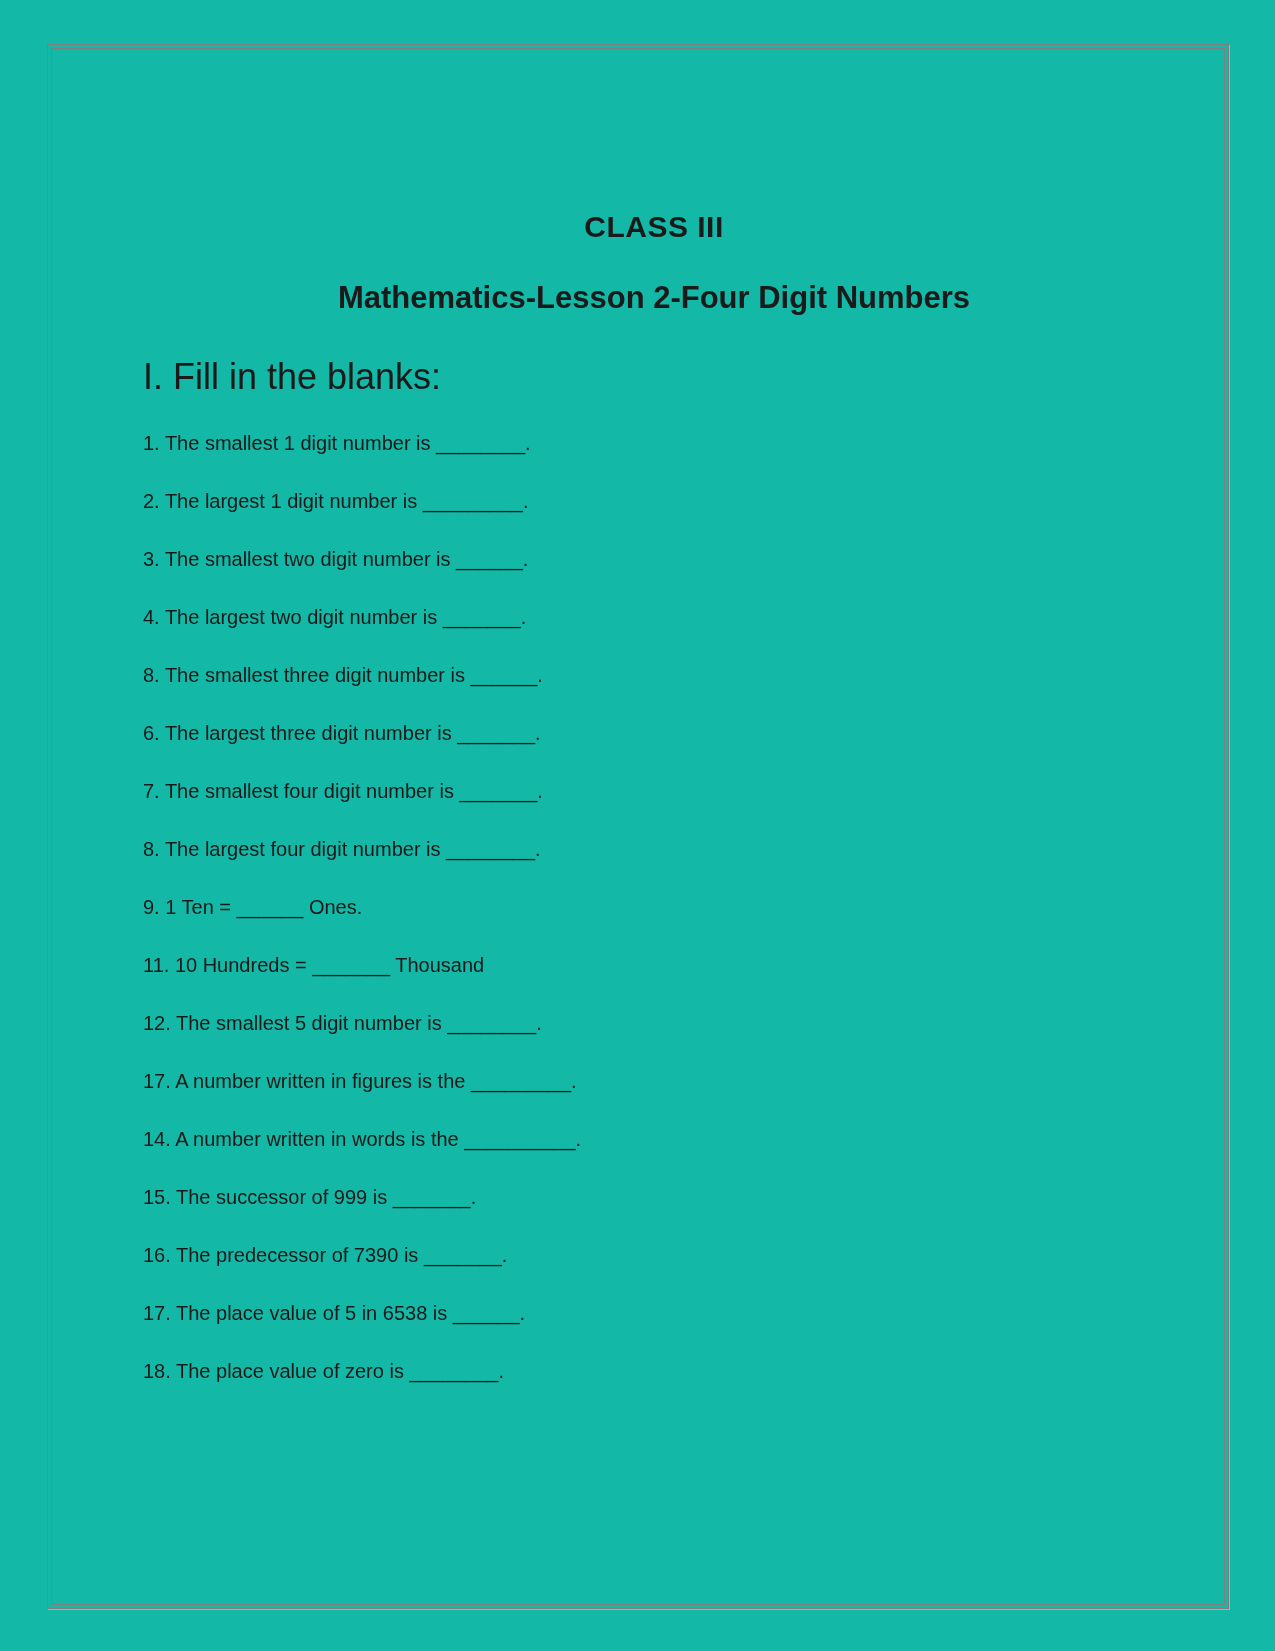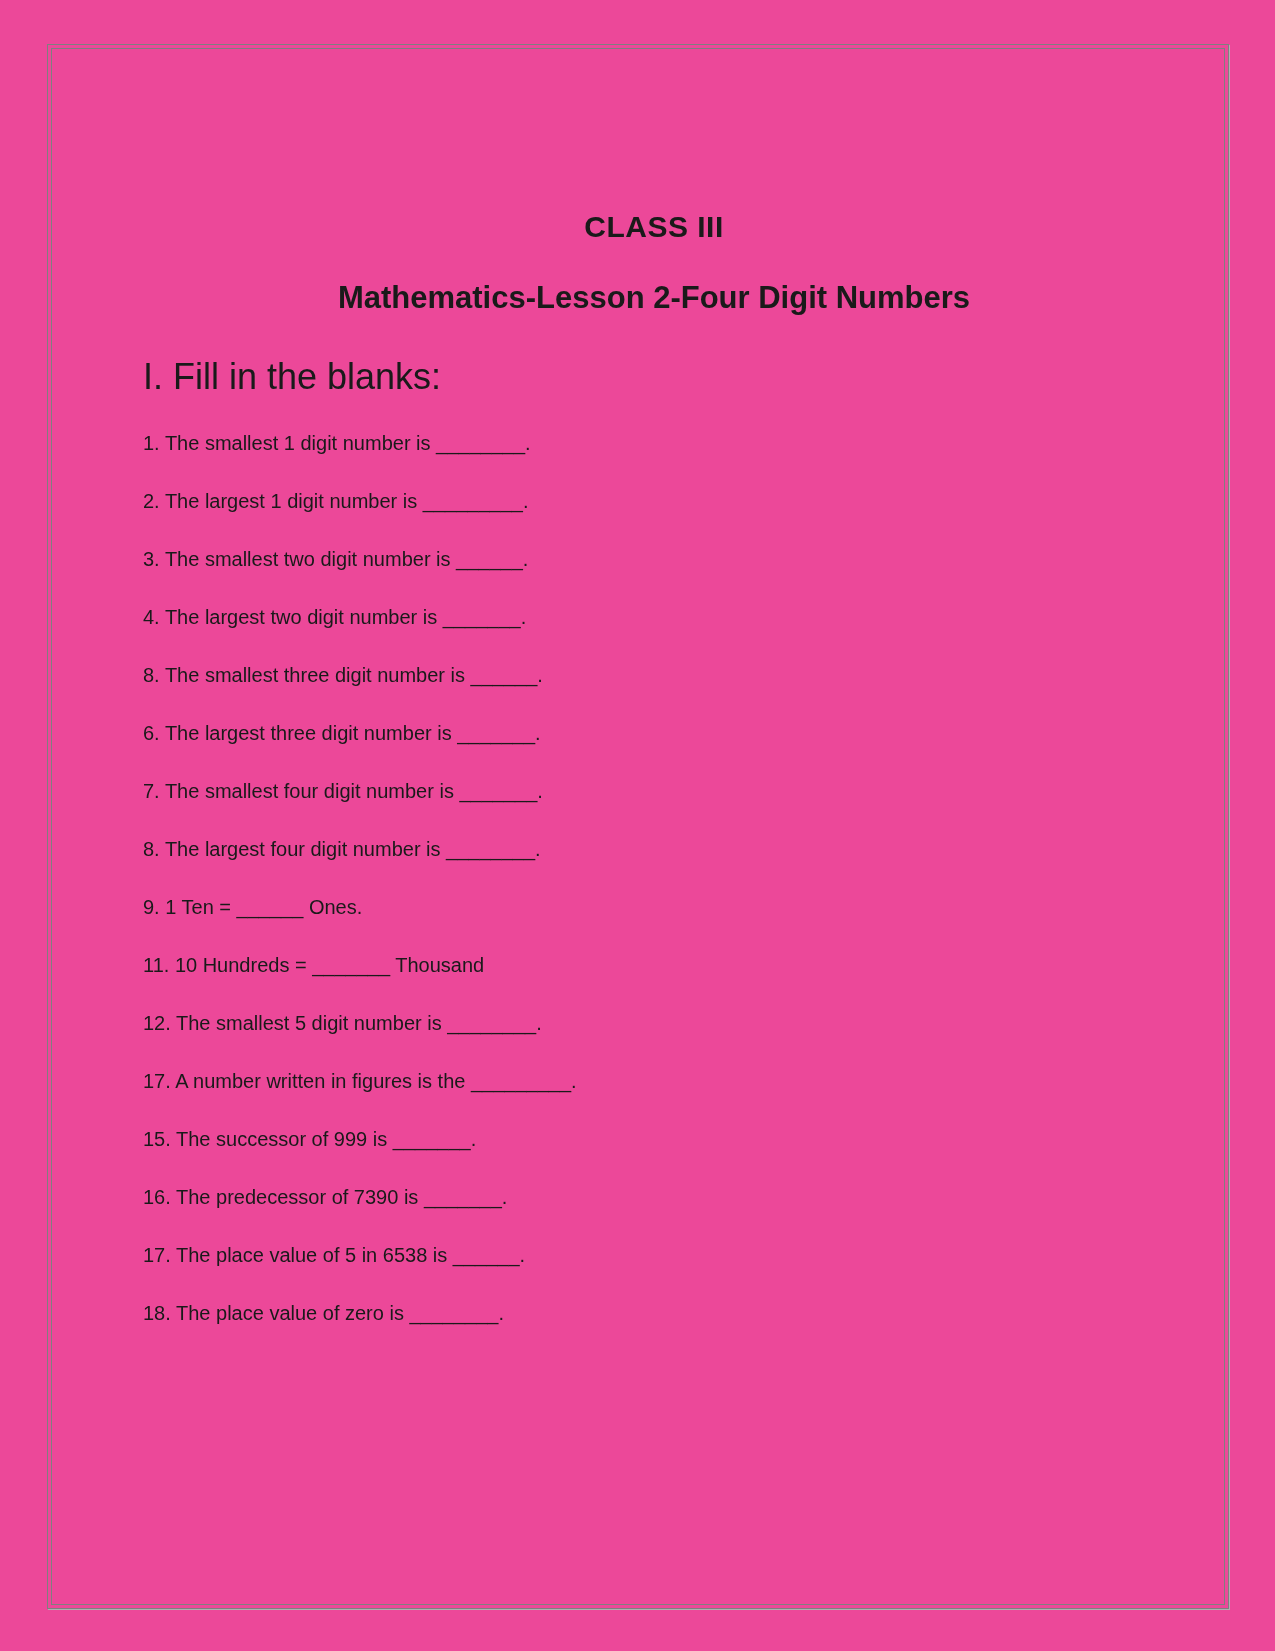--- a/index.html
+++ b/index.html
@@ -7,21 +7,21 @@
     width: 1275px;
     height: 1651px;
     background: #ffffff;
     font-family: "Liberation Sans", sans-serif;
     color: #1a1a1a;
   }
   .page {
     position: relative;
     width: 1275px;
     height: 1651px;
-    background: #ec4899;
+    background: #14b8a6;
   }
   .border-frame {
     position: absolute;
     left: 47px;
     top: 44px;
     right: 46px;
     bottom: 42px;
     border: 1px solid #7f7f7f;
     padding: 3px;
     box-shadow: 1px 1px 0 #b0b0b0;
@@ -78,18 +78,19 @@
     <div class="q">3. The smallest two digit number is ______.</div>
     <div class="q">4. The largest two digit number is _______.</div>
     <div class="q">8. The smallest three digit number is ______.</div>
     <div class="q">6. The largest three digit number is _______.</div>
     <div class="q">7. The smallest four digit number is _______.</div>
     <div class="q">8. The largest four digit number is ________.</div>
     <div class="q">9. 1 Ten = ______ Ones.</div>
     <div class="q">11. 10 Hundreds = _______ Thousand</div>
     <div class="q">12. The smallest 5 digit number is ________.</div>
     <div class="q">17. A number written in figures is the _________.</div>
+    <div class="q">14. A number written in words is the __________.</div>
     <div class="q">15. The successor of 999 is _______.</div>
     <div class="q">16. The predecessor of 7390 is _______.</div>
     <div class="q">17. The place value of 5 in 6538 is ______.</div>
     <div class="q">18. The place value of zero is ________.</div>
   </div>
 </div>
 
 </body></html>

